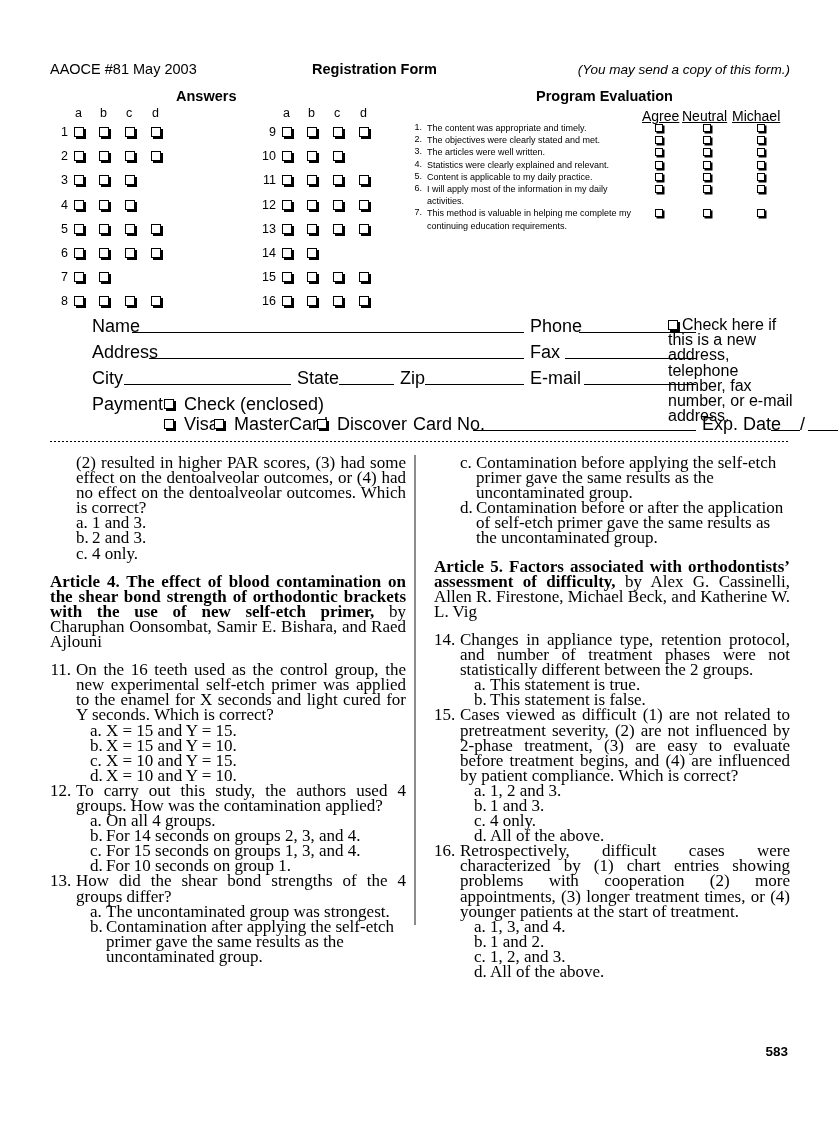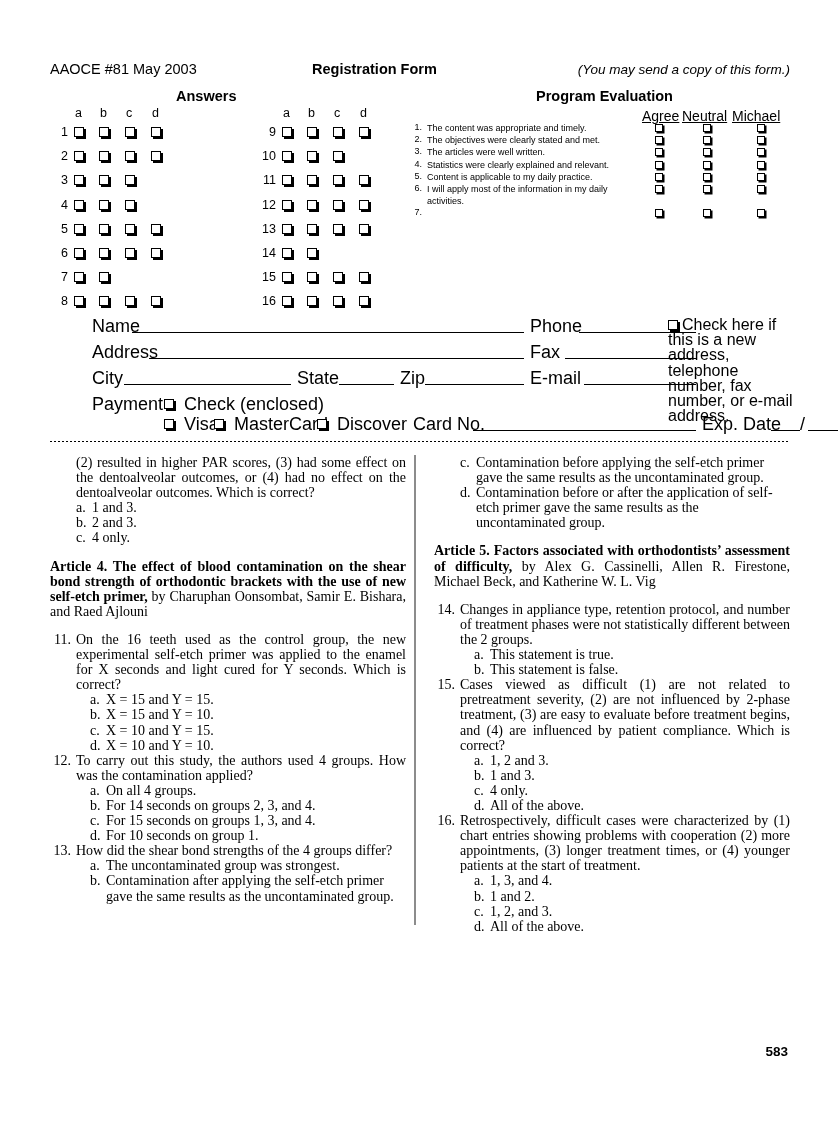--- a/index.html
+++ b/index.html
@@ -225,21 +225,21 @@
     top: 455px;
     width: 2px;
     height: 470px;
     background: #8c8c8c;
   }
   .col {
     position: absolute;
     top: 455px;
     width: 356px;
     font-family: "Liberation Serif", serif;
-    font-size: 14px;
+    font-size: 17px;
     line-height: 15.1px;
     text-align: justify;
   }
   #col-left  { left: 50px; }
   #col-right { left: 434px; }
 
   .para {
     margin: 0 0 0 0;
     text-align: justify;
   }
@@ -472,20 +472,21 @@
         </div>
         <div class="pe-row" style="height: 24.4062px;">
           <span class="pe-num">6.</span>
           <span class="pe-txt">I will apply most of the information in my daily activities.</span>
           <span class="cbx sm pe-b b-agree"></span>
           <span class="cbx sm pe-b b-neutral"></span>
           <span class="cbx sm pe-b b-disagree"></span>
         </div>
         <div class="pe-row" style="height: 24.4062px;">
           <span class="pe-num">7.</span>
+          <span class="pe-txt">This method is valuable in helping me complete my continuing education requirements.</span>
           <span class="cbx sm pe-b b-agree"></span>
           <span class="cbx sm pe-b b-neutral"></span>
           <span class="cbx sm pe-b b-disagree"></span>
         </div>
       </div>
   </div>
 
   <div class="form">
 
     <div class="f-row">

